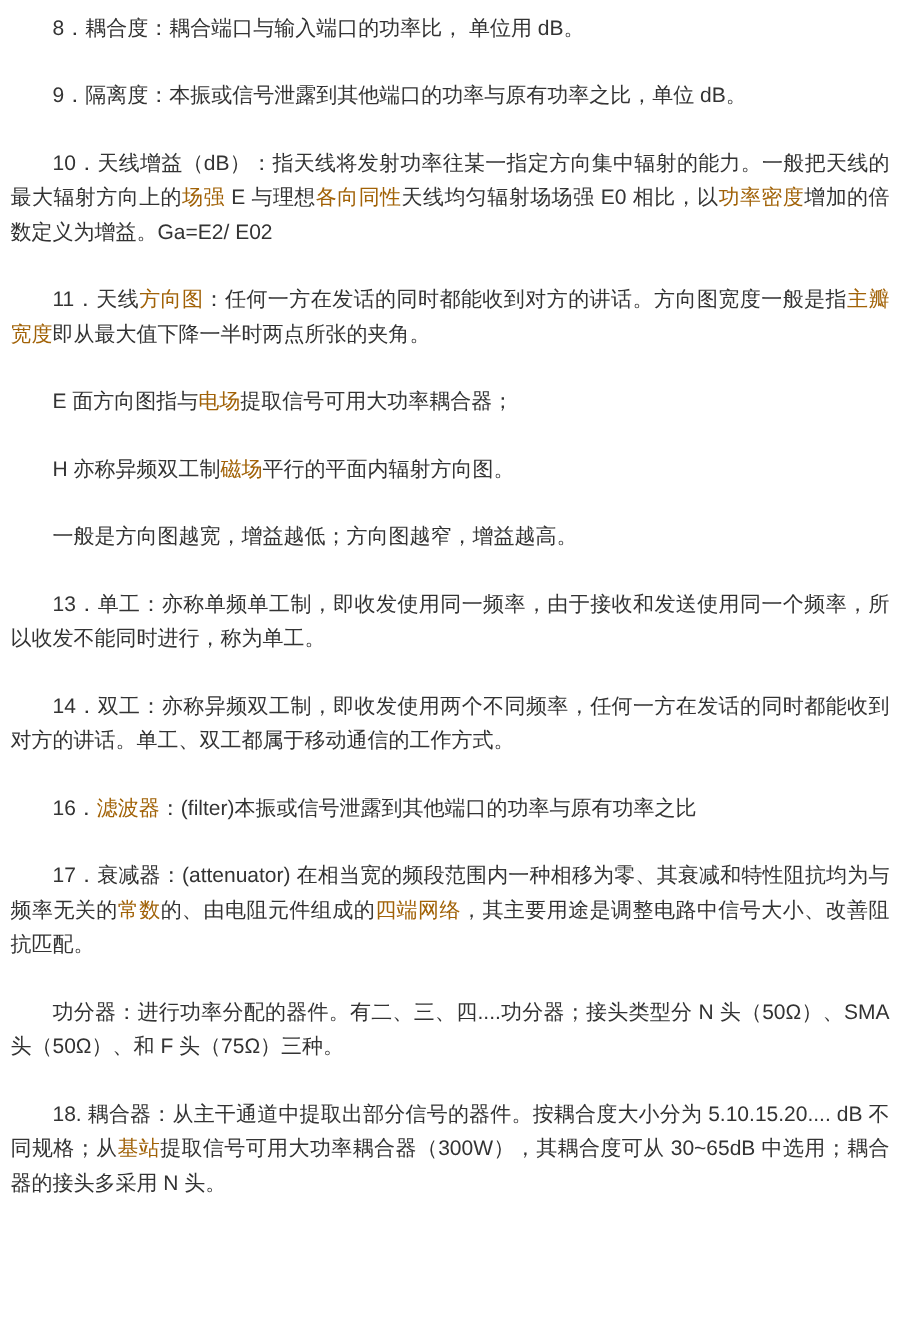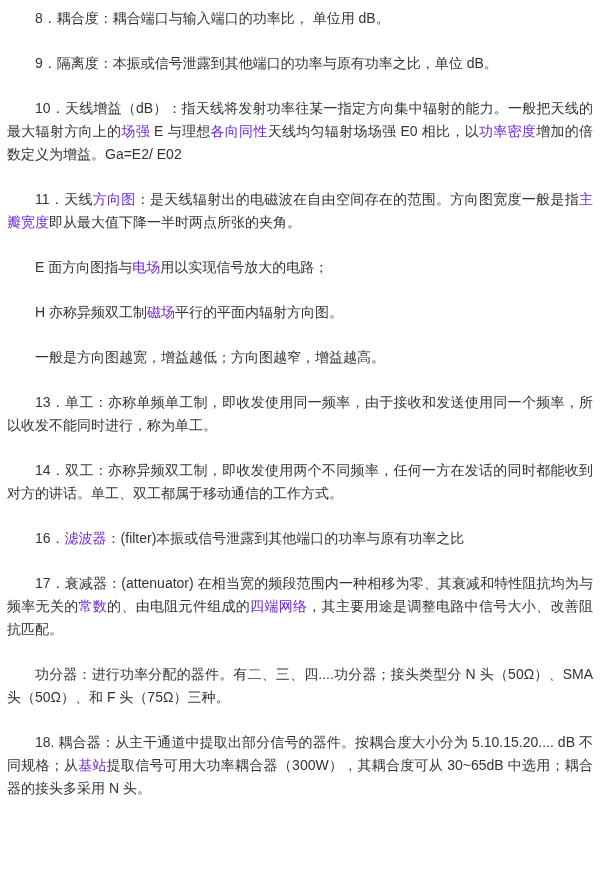--- a/index.html
+++ b/index.html
@@ -24,35 +24,35 @@
     font-size: 14px;
     line-height: 23px;
   }
   .para {
     margin: 0 0 22px 0;
     text-indent: 2em;
     text-align: justify;
     word-break: break-all;
   }
   .term-link {
-    color: #6d28d9;
+    color: #a16207;
     text-decoration: none;
     cursor: pointer;
   }
 </style>
 </head>
 <body>
 
 <div class="page">
   <div class="doc">
       <p class="para"><span>8．耦合度：耦合端口与输入端口的功率比， 单位用 dB。</span></p>
       <p class="para"><span>9．隔离度：本振或信号泄露到其他端口的功率与原有功率之比，单位 dB。</span></p>
       <p class="para"><span>10．天线增益（dB）：指天线将发射功率往某一指定方向集中辐射的能力。一般把天线的最大辐射方向上的</span><a class="term-link">场强</a><span> E 与理想</span><a class="term-link">各向同性</a><span>天线均匀辐射场场强 E0 相比，以</span><a class="term-link">功率密度</a><span>增加的倍数定义为增益。Ga=E2/ E02</span></p>
-      <p class="para"><span>11．天线</span><a class="term-link">方向图</a><span>：是天线辐射出的电磁波在自由空间存在的范围。方向图宽度一般是指</span><a class="term-link">主瓣宽度</a><span>即从最大值下降一半时两点所张的夹角。</span></p>
-      <p class="para"><span>E 面方向图指与</span><a class="term-link">电场</a><span>用以实现信号放大的电路；</span></p>
+      <p class="para"><span>11．天线</span><a class="term-link">方向图</a><span>：任何一方在发话的同时都能收到对方的讲话。方向图宽度一般是指</span><a class="term-link">主瓣宽度</a><span>即从最大值下降一半时两点所张的夹角。</span></p>
+      <p class="para"><span>E 面方向图指与</span><a class="term-link">电场</a><span>提取信号可用大功率耦合器；</span></p>
       <p class="para"><span>H 亦称异频双工制</span><a class="term-link">磁场</a><span>平行的平面内辐射方向图。</span></p>
       <p class="para"><span>一般是方向图越宽，增益越低；方向图越窄，增益越高。</span></p>
       <p class="para"><span>13．单工：亦称单频单工制，即收发使用同一频率，由于接收和发送使用同一个频率，所以收发不能同时进行，称为单工。</span></p>
       <p class="para"><span>14．双工：亦称异频双工制，即收发使用两个不同频率，任何一方在发话的同时都能收到对方的讲话。单工、双工都属于移动通信的工作方式。</span></p>
       <p class="para"><span>16．</span><a class="term-link">滤波器</a><span>：(filter)本振或信号泄露到其他端口的功率与原有功率之比</span></p>
       <p class="para"><span>17．衰减器：(attenuator) 在相当宽的频段范围内一种相移为零、其衰减和特性阻抗均为与频率无关的</span><a class="term-link">常数</a><span>的、由电阻元件组成的</span><a class="term-link">四端网络</a><span>，其主要用途是调整电路中信号大小、改善阻抗匹配。</span></p>
       <p class="para"><span>功分器：进行功率分配的器件。有二、三、四....功分器；接头类型分 N 头（50Ω）、SMA 头（50Ω）、和 F 头（75Ω）三种。</span></p>
       <p class="para"><span>18. 耦合器：从主干通道中提取出部分信号的器件。按耦合度大小分为 5.10.15.20.... dB 不同规格；从</span><a class="term-link">基站</a><span>提取信号可用大功率耦合器（300W），其耦合度可从 30~65dB 中选用；耦合器的接头多采用 N 头。</span></p>
     </div>
 </div>

